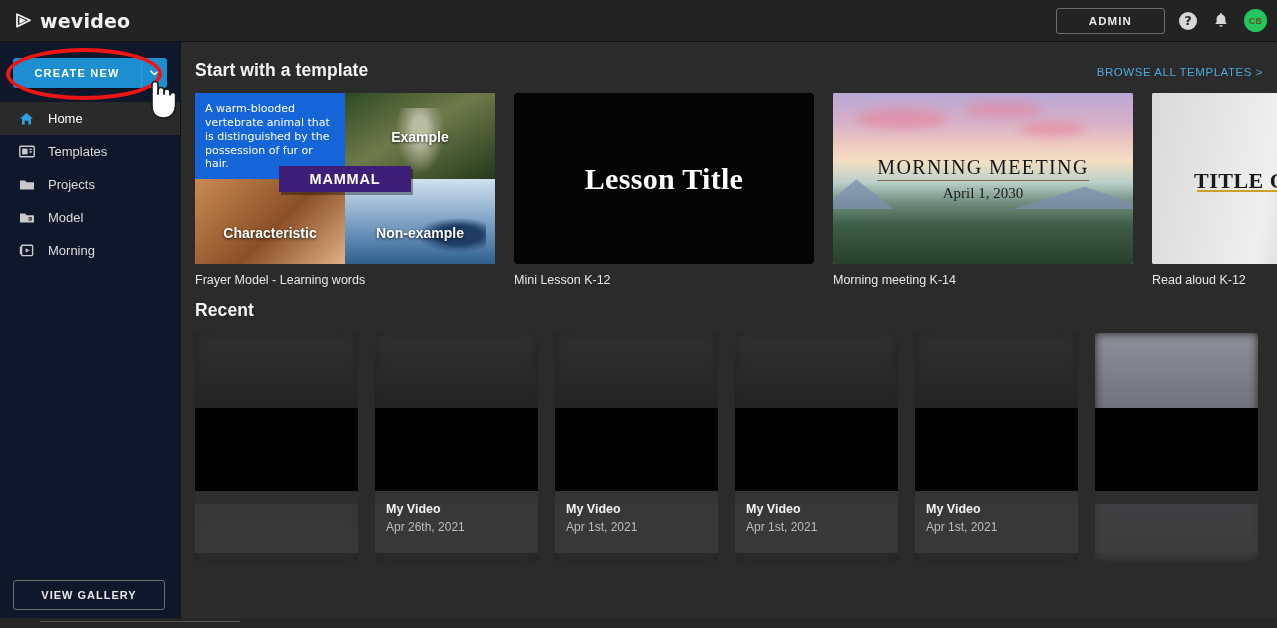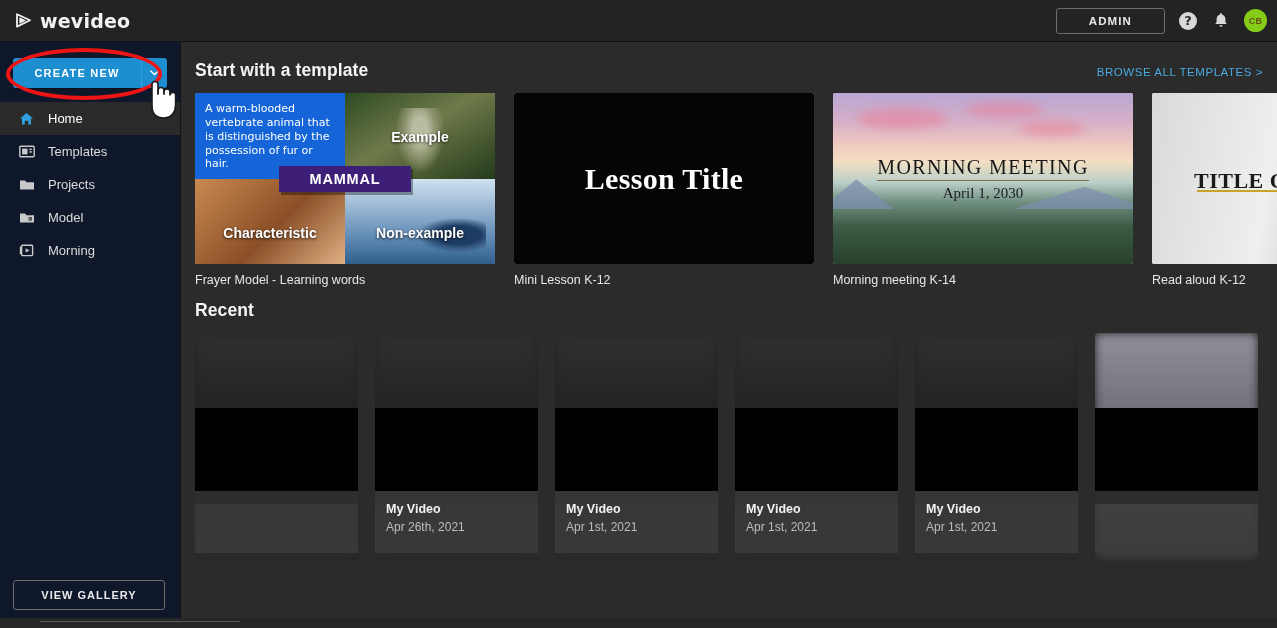--- a/index.html
+++ b/index.html
@@ -29,21 +29,21 @@
     color:#eaeaea;font-size:11.5px;font-weight:bold;letter-spacing:1.1px;
     padding:6px 32px;cursor:pointer;
   }
   .icon-btn{width:20px;height:20px;display:flex;align-items:center;justify-content:center;cursor:pointer;}
   .help-circle{
     width:18px;height:18px;border-radius:50%;background:#d8d8d8;color:#2a2a2a;
     font-size:13px;font-weight:bold;display:flex;align-items:center;justify-content:center;
     font-family:"DejaVu Sans", sans-serif;
   }
   .avatar{
-    width:23px;height:23px;border-radius:50%;background:#84cc16;color:#6a5420;
+    width:23px;height:23px;border-radius:50%;background:#22c55e;color:#6a5420;
     font-size:9px;font-weight:bold;display:flex;align-items:center;justify-content:center;
     letter-spacing:.3px;cursor:pointer;
   }
 
   
   .body{flex:1;display:flex;min-height:0;}
 
   
   .sidebar{
     width:180px;flex:0 0 180px;background:#0f172a;

